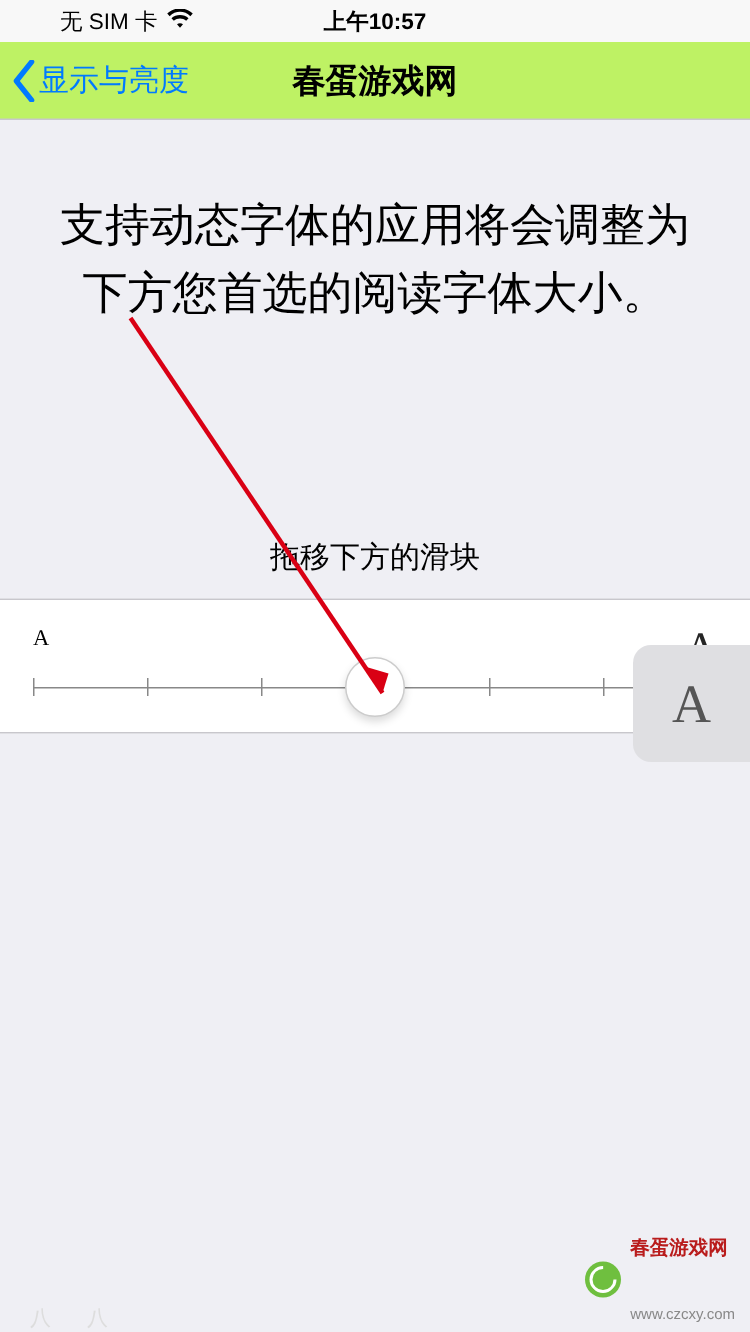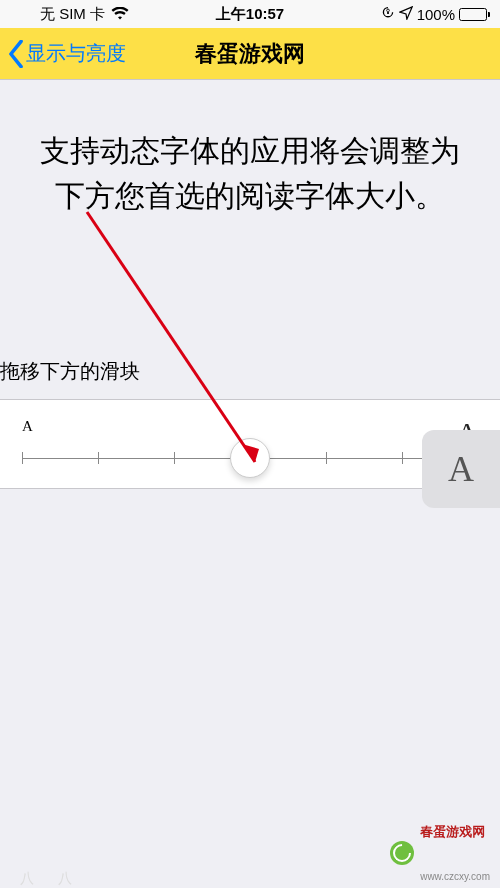--- a/index.html
+++ b/index.html
@@ -26,21 +26,21 @@
     .status-right svg { width: 14px; height: 14px; }
     .battery { display: inline-flex; align-items: center; }
     .battery-body { width: 28px; height: 13px; border: 1.2px solid #000; border-radius: 2.5px; position: relative; }
     .battery-fill { background: #000; width: 100%; height: 100%; border-radius: 1px; }
     .battery-tip { width: 2px; height: 5px; background: #000; border-radius: 0 1px 1px 0; margin-left: 1px; }
 
     .nav-bar {
       height: 52px;
       display: flex;
       align-items: center;
-      background: #fde047;
+      background: #bef264;
       border-bottom: 1px solid #c8c7cc;
       position: relative;
       padding: 0 8px;
     }
     .back-btn { display: flex; align-items: center; color: #007aff; font-size: 20px; }
     .back-chevron { width: 16px; height: 28px; margin-right: 2px; }
     .nav-title { position: absolute; left: 50%; transform: translateX(-50%); font-size: 22px; font-weight: 600; }
 
     .content { padding: 0; }
     .desc {
@@ -51,20 +51,21 @@
       color: #000;
     }
     .annotation-arrow {
       position: absolute;
       top: 210px;
       left: 85px;
       pointer-events: none;
       z-index: 5;
     }
     .slider-label {
+      text-align: center;
       font-size: 20px;
       padding: 10px 0 14px;
       margin-top: 130px;
       color: #000;
     }
     .slider-block {
       background: #fff;
       border-top: 1px solid #c8c7cc;
       border-bottom: 1px solid #c8c7cc;
       padding: 18px 22px 28px;
@@ -126,39 +127,20 @@
 <div class="status-bar">
   <div class="status-left">
     <span>无 SIM 卡</span>
     <span>
       <svg width="18" height="13" viewBox="0 0 18 13">
           <path d="M9 12.5l2-2.3c-1.1-1-2.9-1-4 0L9 12.5zM3.3 6.1l1.6 1.8c2.3-2 5.9-2 8.2 0l1.6-1.8C11.7 3.4 6.3 3.4 3.3 6.1zM.5 3l1.6 1.8C5.8.9 12.2.9 15.9 4.8L17.5 3C12.8-1.5 5.2-1.5.5 3z" fill="#000"></path>
         </svg>
     </span>
   </div>
   <div class="status-center">上午10:57</div>
-  <div class="status-right">
-    <span>
-      <svg viewBox="0 0 16 16">
-          <path d="M8 1a6 6 0 106 6h-1.5A4.5 4.5 0 118 2.5V1z" fill="#000"></path>
-          <path d="M7 6h2v3H7z" fill="#000"></path>
-          <path d="M6.5 6V5a1.5 1.5 0 113 0v1" stroke="#000" stroke-width="1" fill="none"></path>
-        </svg>
-    </span>
-    <span>
-      <svg viewBox="0 0 16 16">
-          <path d="M1 7l14-6-6 14-1-6-7-2z" fill="none" stroke="#000" stroke-width="1.4"></path>
-        </svg>
-    </span>
-    <span>100%</span>
-    <span class="battery">
-      <span class="battery-body"><span class="battery-fill"></span></span>
-      <span class="battery-tip"></span>
-    </span>
-  </div>
 </div>
 
 <div class="nav-bar">
   <div class="back-btn">
     <svg class="back-chevron" viewBox="0 0 12 22">
         <path d="M10 1L2 11l8 10" stroke="#007aff" stroke-width="2.8" fill="none" stroke-linecap="round" stroke-linejoin="round"></path>
       </svg>
     <span>显示与亮度</span>
   </div>
   <div class="nav-title">春蛋游戏网</div>

